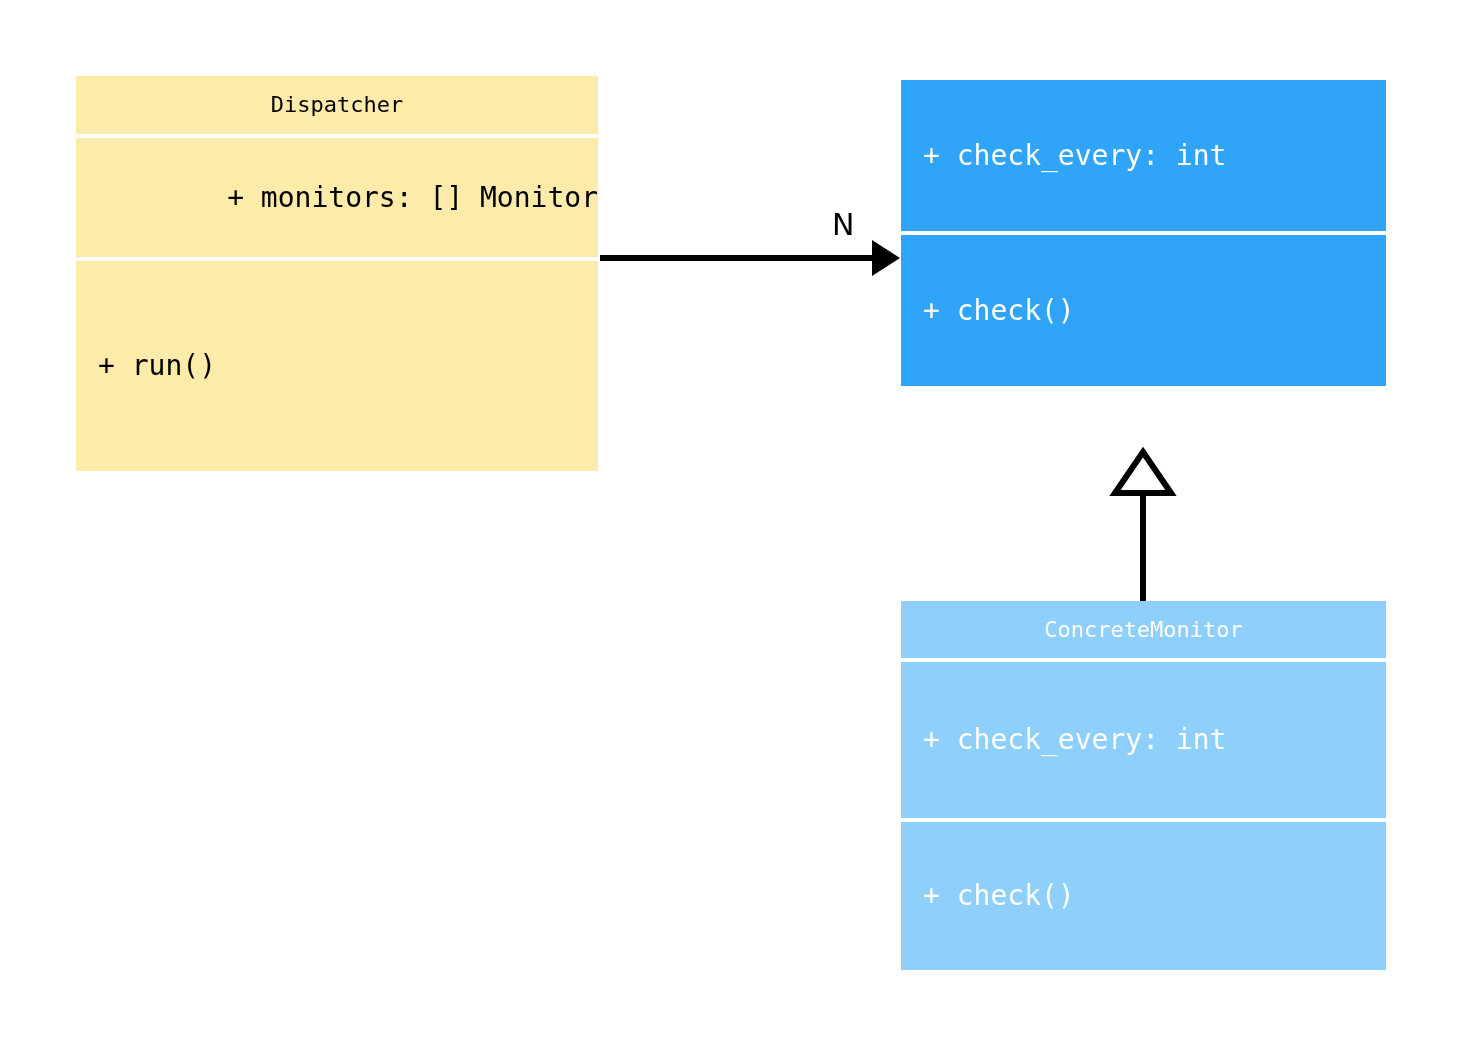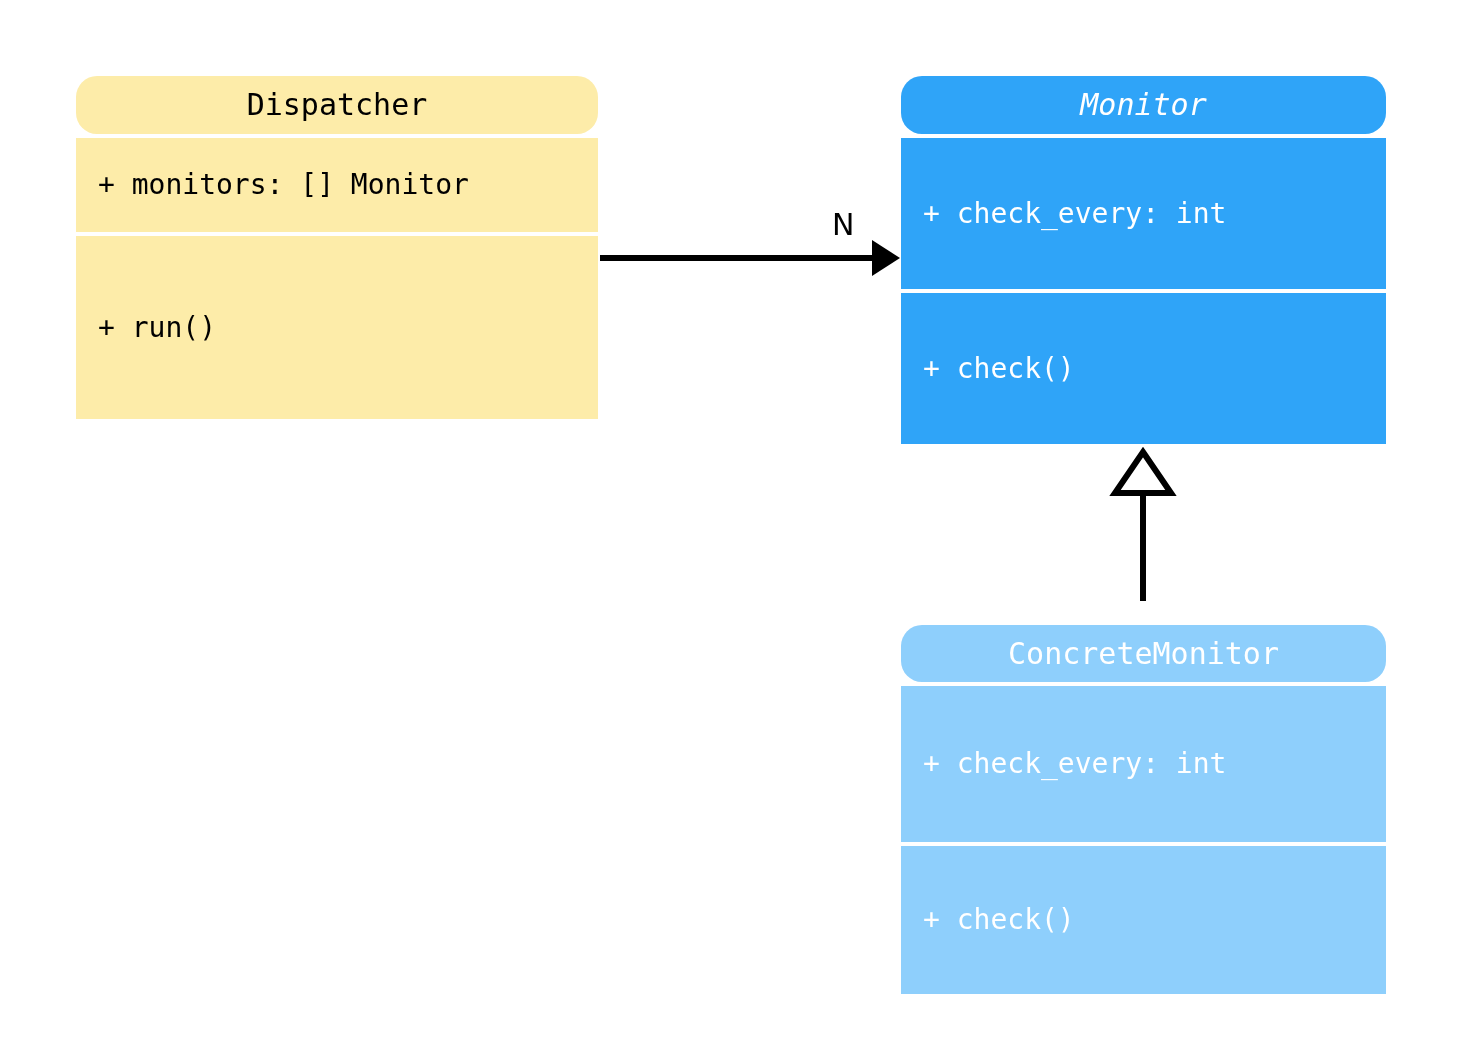--- a/index.html
+++ b/index.html
@@ -25,26 +25,25 @@
     box-sizing: border-box;
   }
   .uml-compartment {
     box-sizing: border-box;
     position: relative;
     width: 100%;
   }
   .uml-title {
     text-align: center;
     font-family: "DejaVu Sans Mono", monospace;
-    font-size: 30px;
+    font-size: 22px;
     line-height: 1;
     display: flex;
     align-items: center;
     justify-content: center;
-    border-radius: 21px;
   }
   .uml-title.is-abstract {
     font-style: italic;
   }
   .uml-members {
     font-family: "DejaVu Sans Mono", monospace;
     font-size: 28px;
     line-height: 36px;
     display: flex;
     flex-direction: column;
@@ -91,42 +90,41 @@
   }
 </style>
 </head>
 <body>
 
 <div id="canvas">
 
   <div class="uml-class theme-yellow" style="left:76px; top:76px; width:522px; height:368px;">
     <div class="uml-compartment uml-title" style="height:58px;">Dispatcher</div>
     <div style="height:4px;"></div>
-    <div class="uml-compartment uml-members" style="height:94px;">
+    <div class="uml-compartment uml-members" style="height:119px;align-items:flex-end;">
       <div class="member-line">+ monitors: [] Monitor</div>
     </div>
     <div style="height:4px;"></div>
-    <div class="uml-compartment uml-members" style="height:183px;">
+    <div class="uml-compartment uml-members" style="height:210px;">
       <div class="member-line">+ run()</div>
     </div>
   </div>
 
   <div class="uml-class theme-blue" style="left:901px; top:76px; width:485px; height:368px;">
-    <div class="uml-compartment uml-title is-abstract" style="height:58px;">Monitor</div>
     <div style="height:4px;"></div>
     <div class="uml-compartment uml-members" style="height:151px;">
       <div class="member-line">+ check_every: int</div>
     </div>
     <div style="height:4px;"></div>
     <div class="uml-compartment uml-members" style="height:151px;">
       <div class="member-line">+ check()</div>
     </div>
   </div>
 
-  <div class="uml-class theme-lightblue" style="left:901px; top:601px; width:485px; height:369px;margin-top:24px;">
+  <div class="uml-class theme-lightblue" style="left:901px; top:601px; width:485px; height:369px;">
     <div class="uml-compartment uml-title" style="height:57px;">ConcreteMonitor</div>
     <div style="height:4px;"></div>
     <div class="uml-compartment uml-members" style="height:156px;">
       <div class="member-line">+ check_every: int</div>
     </div>
     <div style="height:4px;"></div>
     <div class="uml-compartment uml-members" style="height:148px;">
       <div class="member-line">+ check()</div>
     </div>
   </div>

